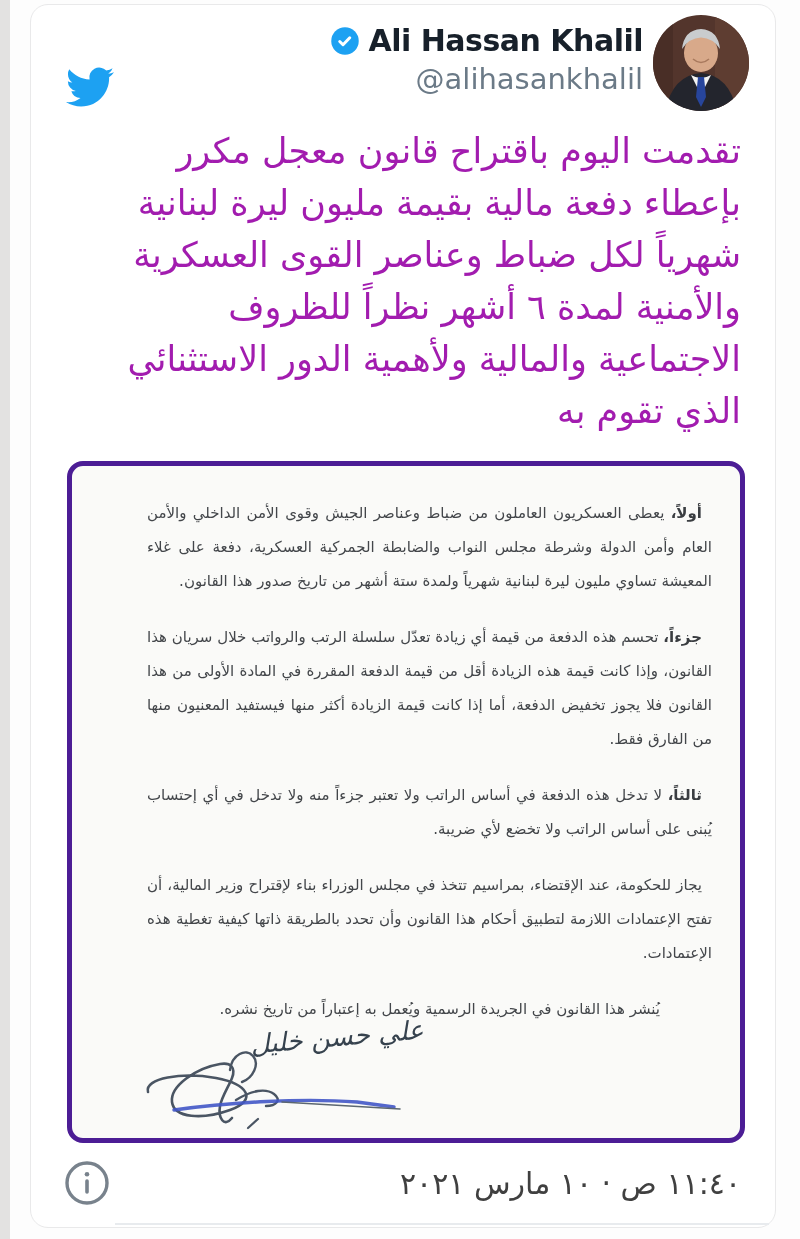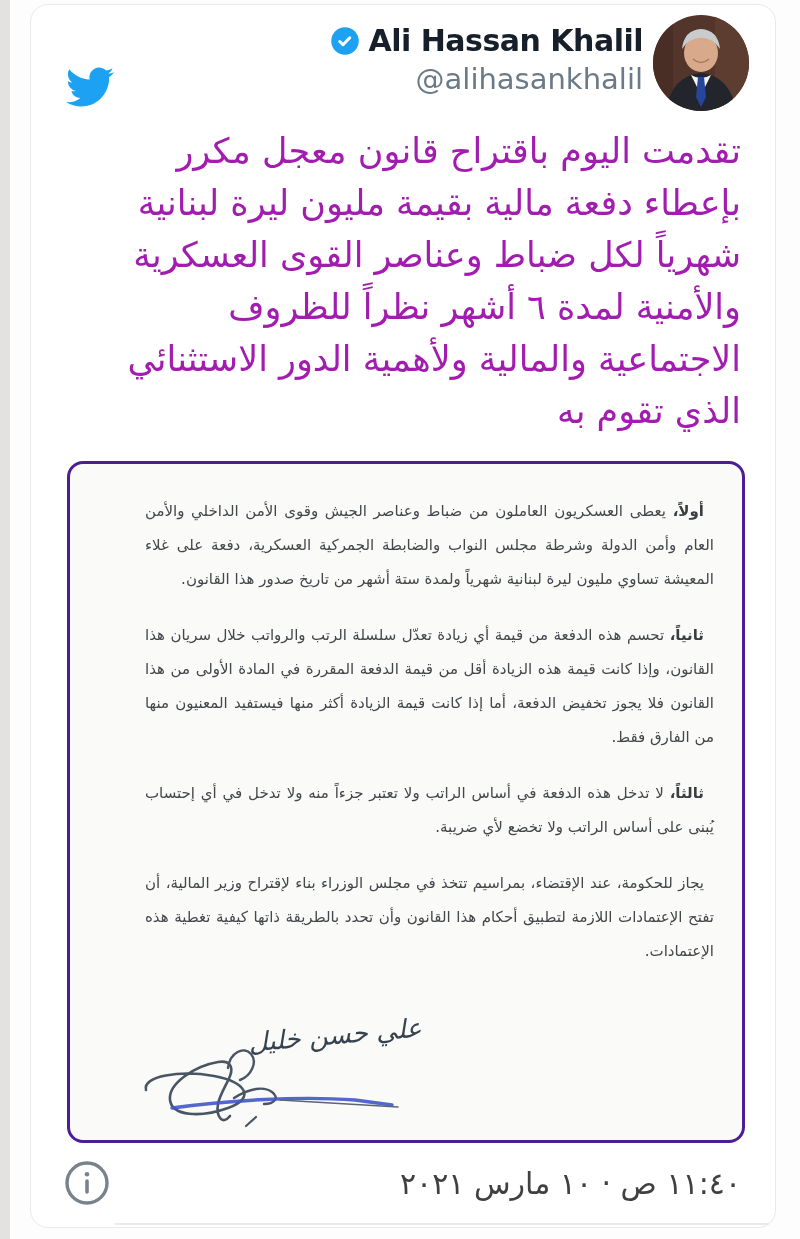--- a/index.html
+++ b/index.html
@@ -21,21 +21,21 @@
   .handle { font-size:29px; color:#6b7a87; margin-top:4px; }
   .avatar { width:96px; height:96px; border-radius:50%; overflow:hidden; flex:0 0 auto; }
   
   .tweet {
     direction:rtl; text-align:right; padding:14px 34px 0 46px;
     font-size:35px; line-height:52px; color:#a21caf;
   }
   
   .doc {
     position:relative; margin:24px 32px 0 36px; width:678px; height:682px;
-    background:#fafaf8; border:3px solid #4c1d95; border-radius:16px;
+    background:#fafaf8; border:5px solid #4c1d95; border-radius:16px;
     padding:30px 28px 0 75px; direction:rtl; overflow:hidden;
   }
   .doc-p { text-align:justify; font-size:15px; line-height:34px; color:#43464a;
            margin-bottom:22px; text-indent:10px; }
   .doc-p .lead { font-weight:bold; color:#3a3d41; }
   .doc-p.indent-more { text-indent:52px; }
   .sig { position:absolute; left:50px; top:556px; width:310px; }
   .sig-name { direction:rtl; font-size:26px; font-style:italic; color:#36424e;
               transform:rotate(-5deg); width:190px; margin-left:55px; text-align:center;
               letter-spacing:1px; }
@@ -88,23 +88,24 @@
           <path d="M40,44 q8,7 16,0" fill="none" stroke="#a97a5e" stroke-width="1.6"></path>
         </svg>
       </div>
     </div>
   </div>
 
   <div class="tweet">تقدمت اليوم باقتراح قانون معجل مكرر بإعطاء دفعة مالية بقيمة مليون ليرة لبنانية شهرياً لكل ضباط وعناصر القوى العسكرية والأمنية لمدة ٦ أشهر نظراً للظروف الاجتماعية والمالية ولأهمية الدور الاستثنائي الذي تقوم به</div>
 
   <div class="doc">
     <p class="doc-p"><span class="lead">أولاً،</span><span> يعطى العسكريون العاملون من ضباط وعناصر الجيش وقوى الأمن الداخلي والأمن العام وأمن الدولة وشرطة مجلس النواب والضابطة الجمركية العسكرية، دفعة على غلاء المعيشة تساوي مليون ليرة لبنانية شهرياً ولمدة ستة أشهر من تاريخ صدور هذا القانون.</span></p>
-    <p class="doc-p"><span class="lead">ثانياً،</span><span> تحسم هذه الدفعة من قيمة أي زيادة تعدّل سلسلة الرتب والرواتب خلال سريان هذا القانون، وإذا كانت قيمة هذه الزيادة أقل من قيمة الدفعة المقررة في المادة الأولى من هذا القانون فلا يجوز تخفيض الدفعة، أما إذا كانت قيمة الزيادة أكثر منها فيستفيد المعنيون منها من الفارق فقط.</span></p>
+    <p class="doc-p"><span class="lead">جزءاً،</span><span> تحسم هذه الدفعة من قيمة أي زيادة تعدّل سلسلة الرتب والرواتب خلال سريان هذا القانون، وإذا كانت قيمة هذه الزيادة أقل من قيمة الدفعة المقررة في المادة الأولى من هذا القانون فلا يجوز تخفيض الدفعة، أما إذا كانت قيمة الزيادة أكثر منها فيستفيد المعنيون منها من الفارق فقط.</span></p>
     <p class="doc-p"><span class="lead">ثالثاً،</span><span> لا تدخل هذه الدفعة في أساس الراتب ولا تعتبر جزءاً منه ولا تدخل في أي إحتساب يُبنى على أساس الراتب ولا تخضع لأي ضريبة.</span></p>
     <p class="doc-p"><span class="lead"></span><span>يجاز للحكومة، عند الإقتضاء، بمراسيم تتخذ في مجلس الوزراء بناء لإقتراح وزير المالية، أن تفتح الإعتمادات اللازمة لتطبيق أحكام هذا القانون وأن تحدد بالطريقة ذاتها كيفية تغطية هذه الإعتمادات.</span></p>
+    <p class="doc-p indent-more"><span class="lead"></span><span>يُنشر هذا القانون في الجريدة الرسمية ويُعمل به إعتباراً من تاريخ نشره.</span></p>
 
     <div class="sig">
       <div class="sig-name">علي حسن خليل</div>
       <svg class="sig-flourish" width="300" height="100" viewBox="0 0 300 100">
         <path d="M16,52 C12,38 50,32 84,38 C116,44 126,60 98,70 C70,80 42,78 40,62 C38,46 64,28 88,24 C99,22 104,28 100,38 C97,46 90,56 88,66 C86,78 92,88 100,78" fill="none" stroke="#4a5563" stroke-width="2.6" stroke-linecap="round"></path>
         <path d="M98,30 C100,14 114,8 121,16 C128,24 121,38 110,42" fill="none" stroke="#4a5563" stroke-width="2.4" stroke-linecap="round"></path>
         <path d="M104,60 C120,50 134,48 142,54 C150,60 144,66 134,66" fill="none" stroke="#4a5563" stroke-width="2.4" stroke-linecap="round"></path>
         <path d="M42,70 C100,62 170,58 225,62 L262,67" fill="none" stroke="#4156c6" stroke-width="3.4" stroke-linecap="round" opacity="0.9"></path>
         <path d="M150,62 L268,69" fill="none" stroke="#5b6670" stroke-width="1.6" stroke-linecap="round"></path>
         <path d="M116,88 l10,-9" fill="none" stroke="#4a5563" stroke-width="2.2" stroke-linecap="round"></path>

